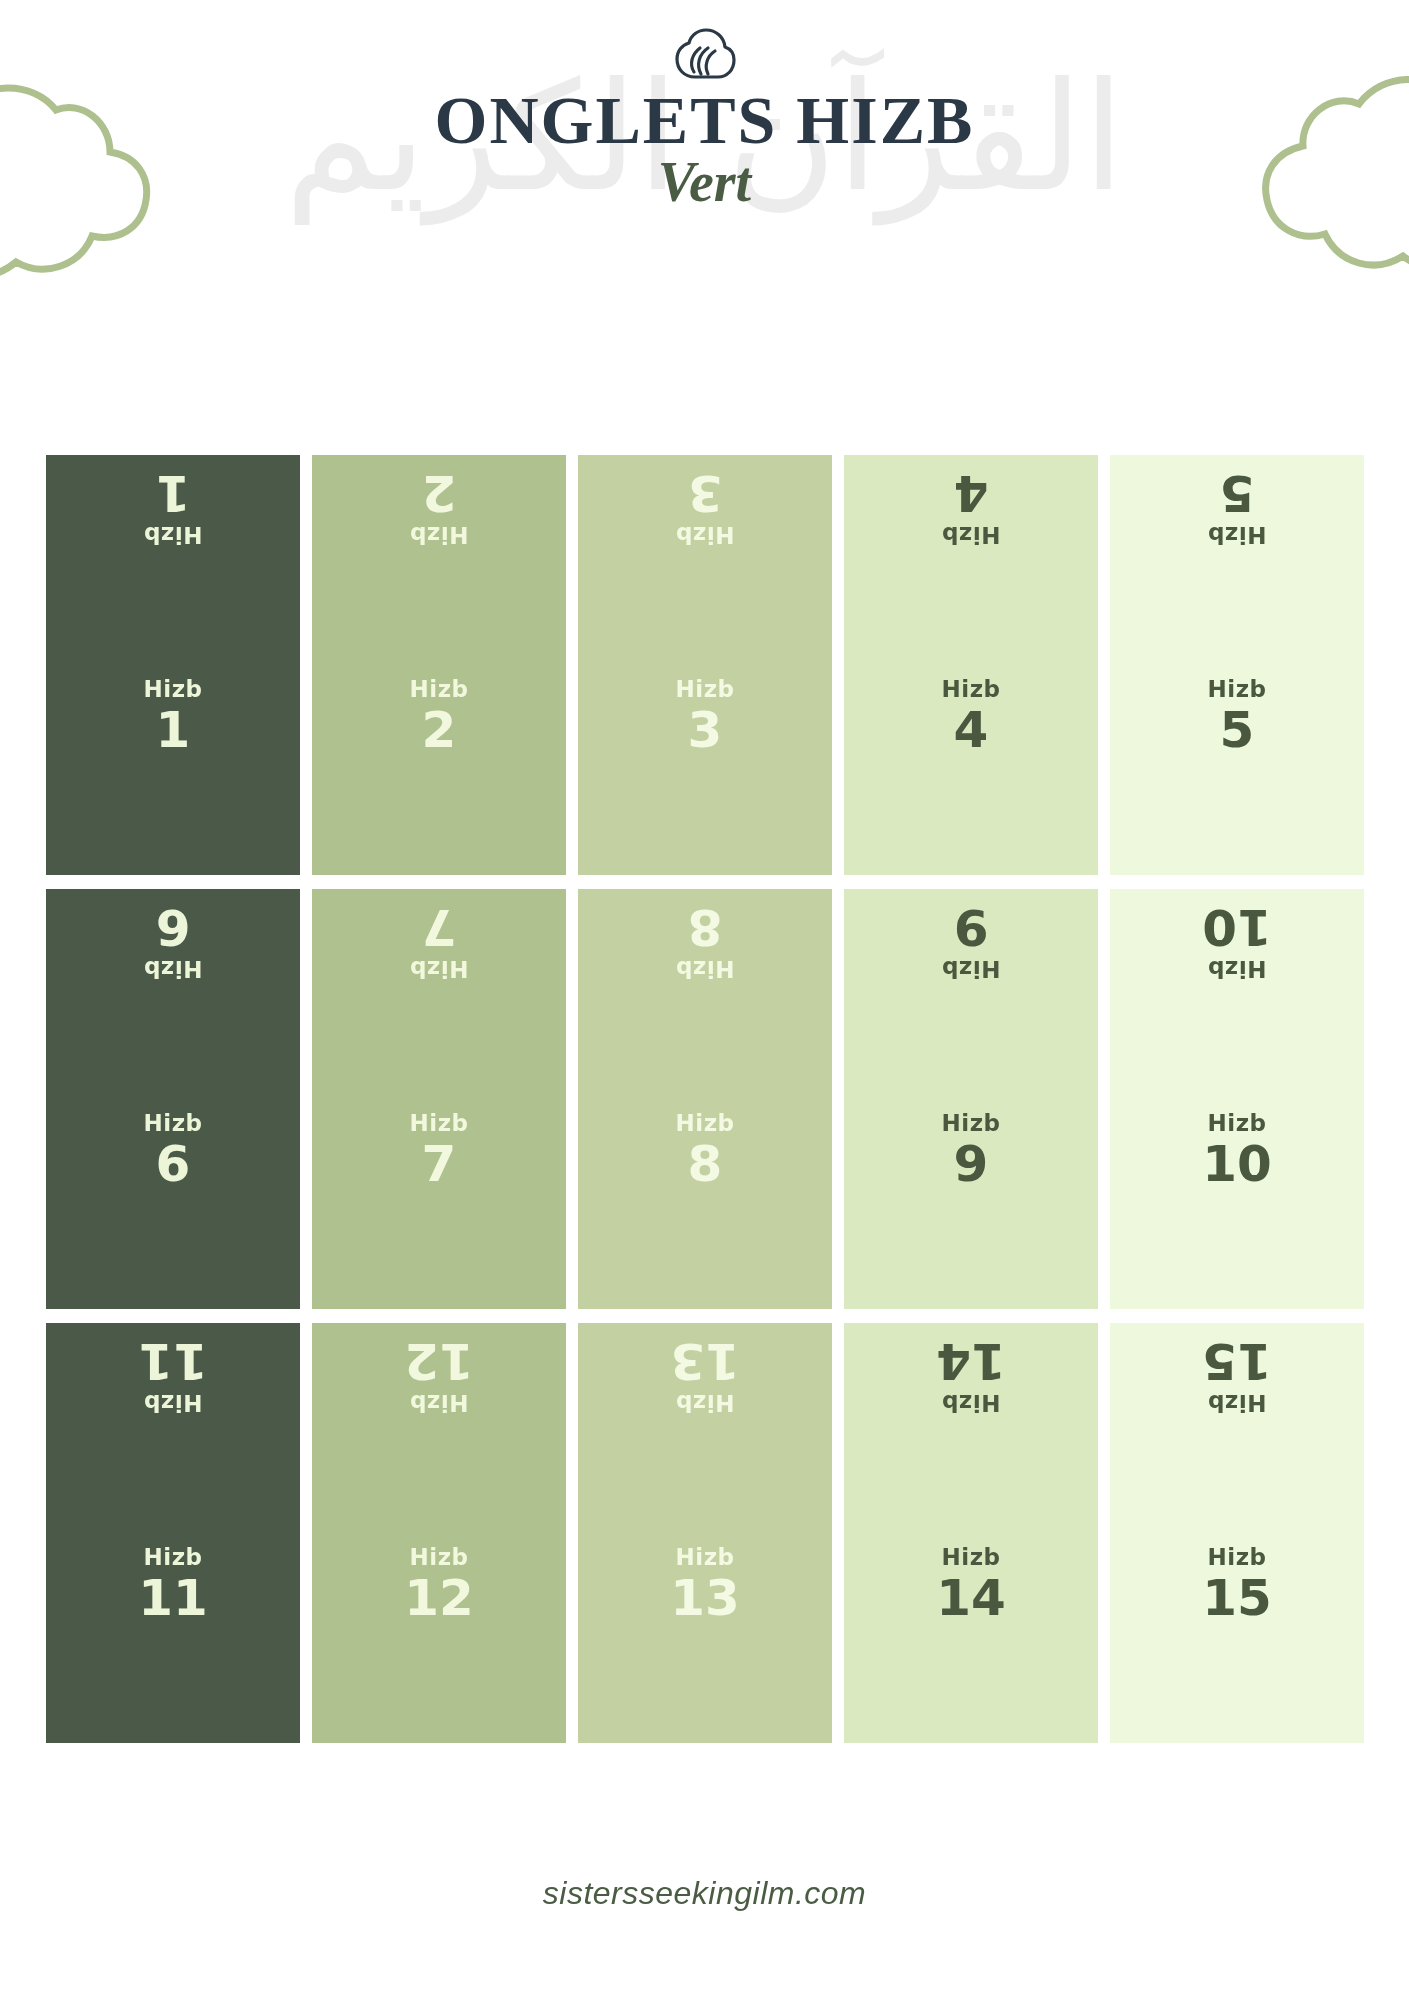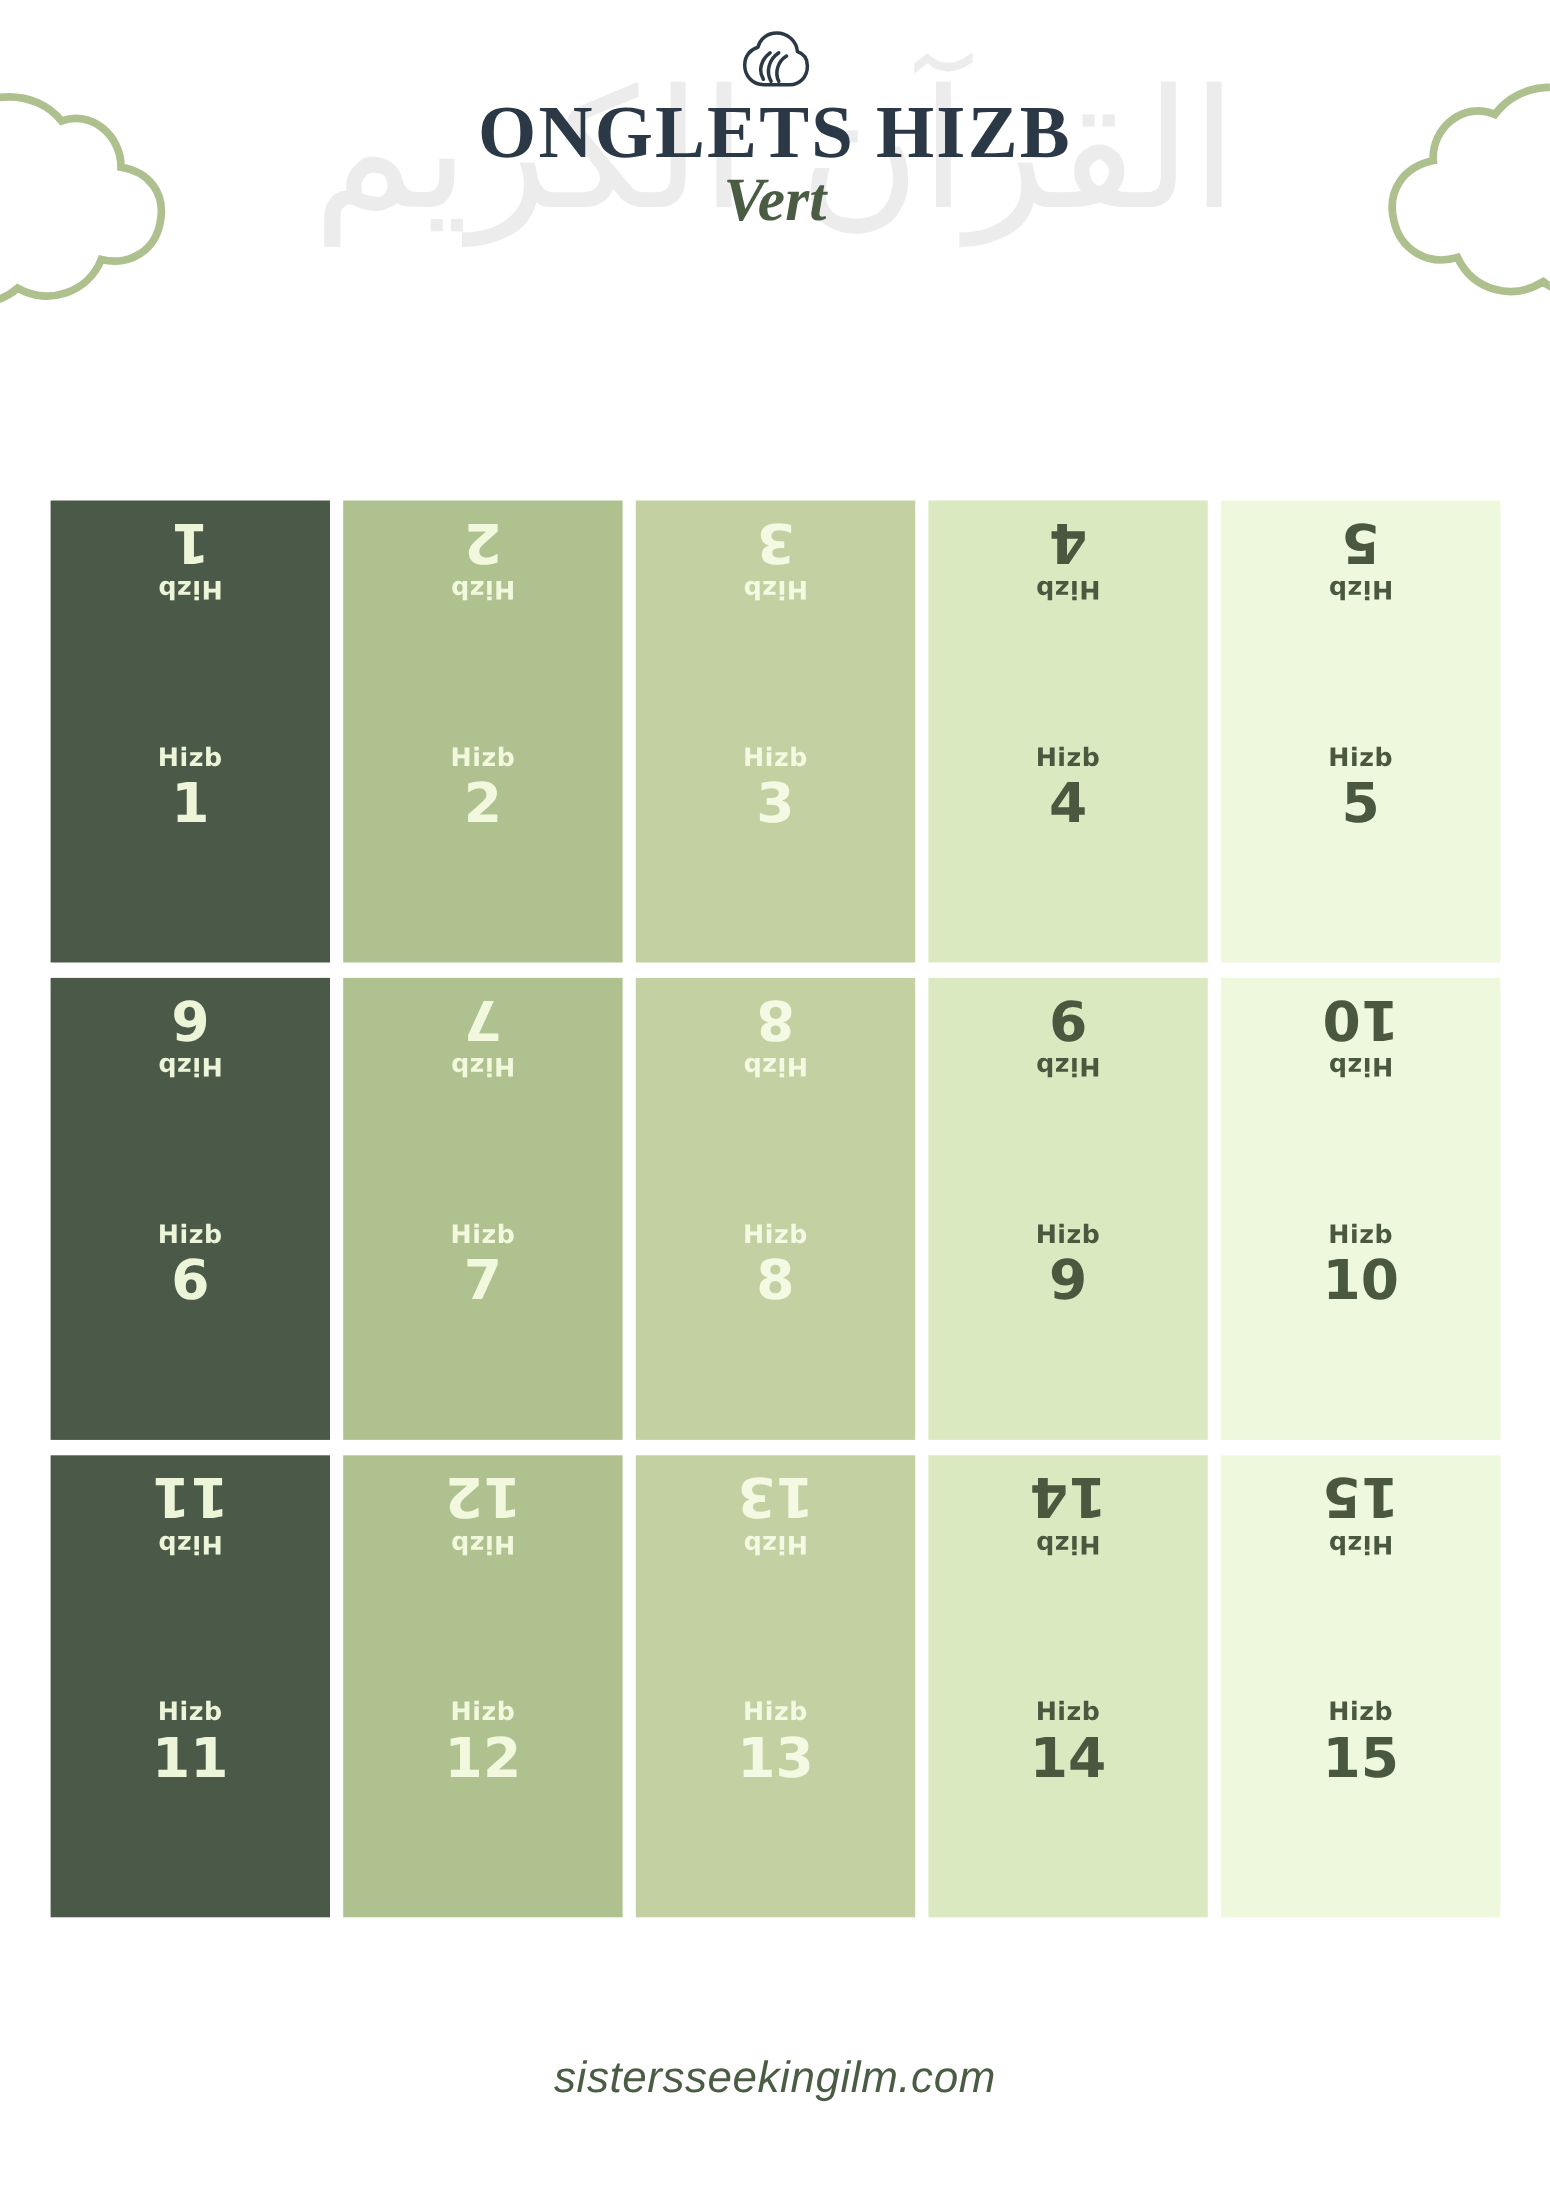--- a/index.html
+++ b/index.html
@@ -145,21 +145,21 @@
     position: absolute;
     left: 0;
     bottom: 88px;
     width: 100%;
     text-align: center;
     z-index: 3;
   }
   .footer-url {
     font-family: "Liberation Sans", sans-serif;
     font-style: italic;
-    font-size: 40px;
+    font-size: 32px;
     letter-spacing: 0.5px;
     color: #4a5c43;
   }
 </style>
 </head>
 <body>
 
 <div class="page">
 
   <div class="bg-layer">

